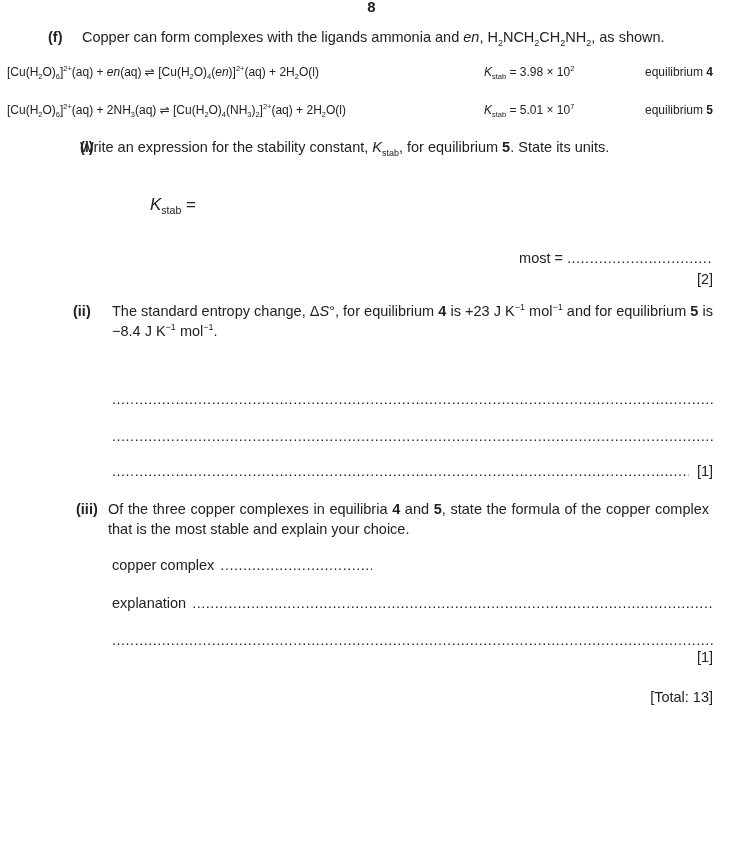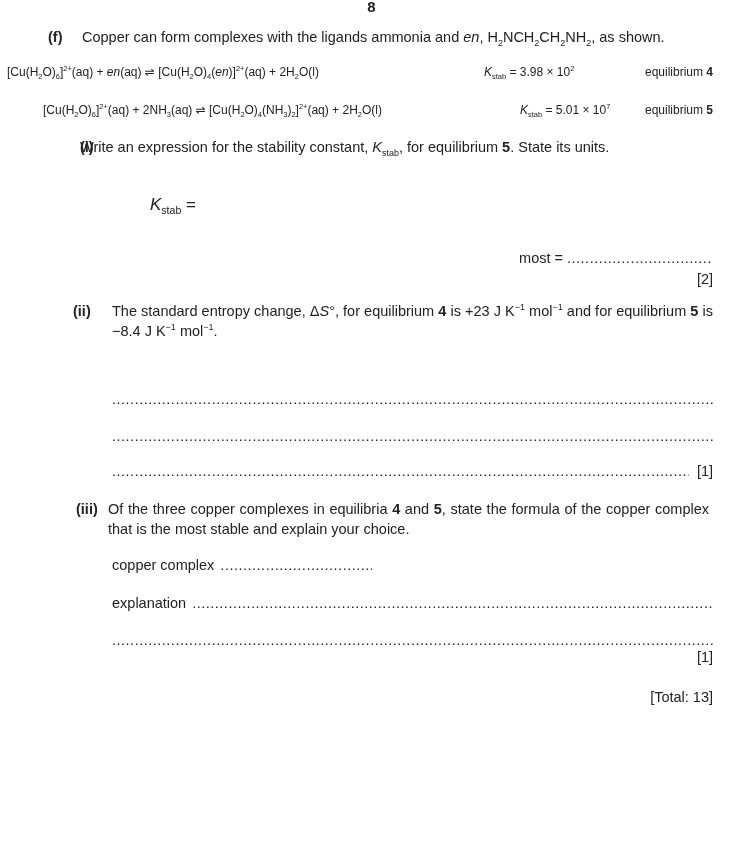--- a/index.html
+++ b/index.html
@@ -22,21 +22,21 @@
     position:absolute; top:-3px; left:0; right:0;
     text-align:center; font-weight:bold; font-size:15px;
   }
 
   .qf { position:absolute; top:28px; left:48px; right:30px; }
   .qf .lbl { position:absolute; left:0; font-weight:bold; }
   .qf .txt { display:block; margin-left:34px; }
 
   .eq-row { position:absolute; left:7px; right:30px; white-space:nowrap; font-size:12px; }
   .eq4 { top:64px; }
-  .eq5 { top:102px;margin-left:36px; }
+  .eq5 { top:102px; }
   .eq-row .konst { position:absolute; left:477px; top:0; }
   .eq-row .eqlabel { position:absolute; right:0; top:0; }
 
   .qi { position:absolute; top:138px; left:80px; right:30px; }
   .qi .lbl { position:absolute; left:0; font-weight:bold; }
   .qi .txt { display:block; }
 
   .kprompt { position:absolute; top:194px; left:140px; font-size:17px;margin-left:10px; }
 
   .units-row { position:absolute; top:249px; right:30px; display:flex; align-items:baseline; }

